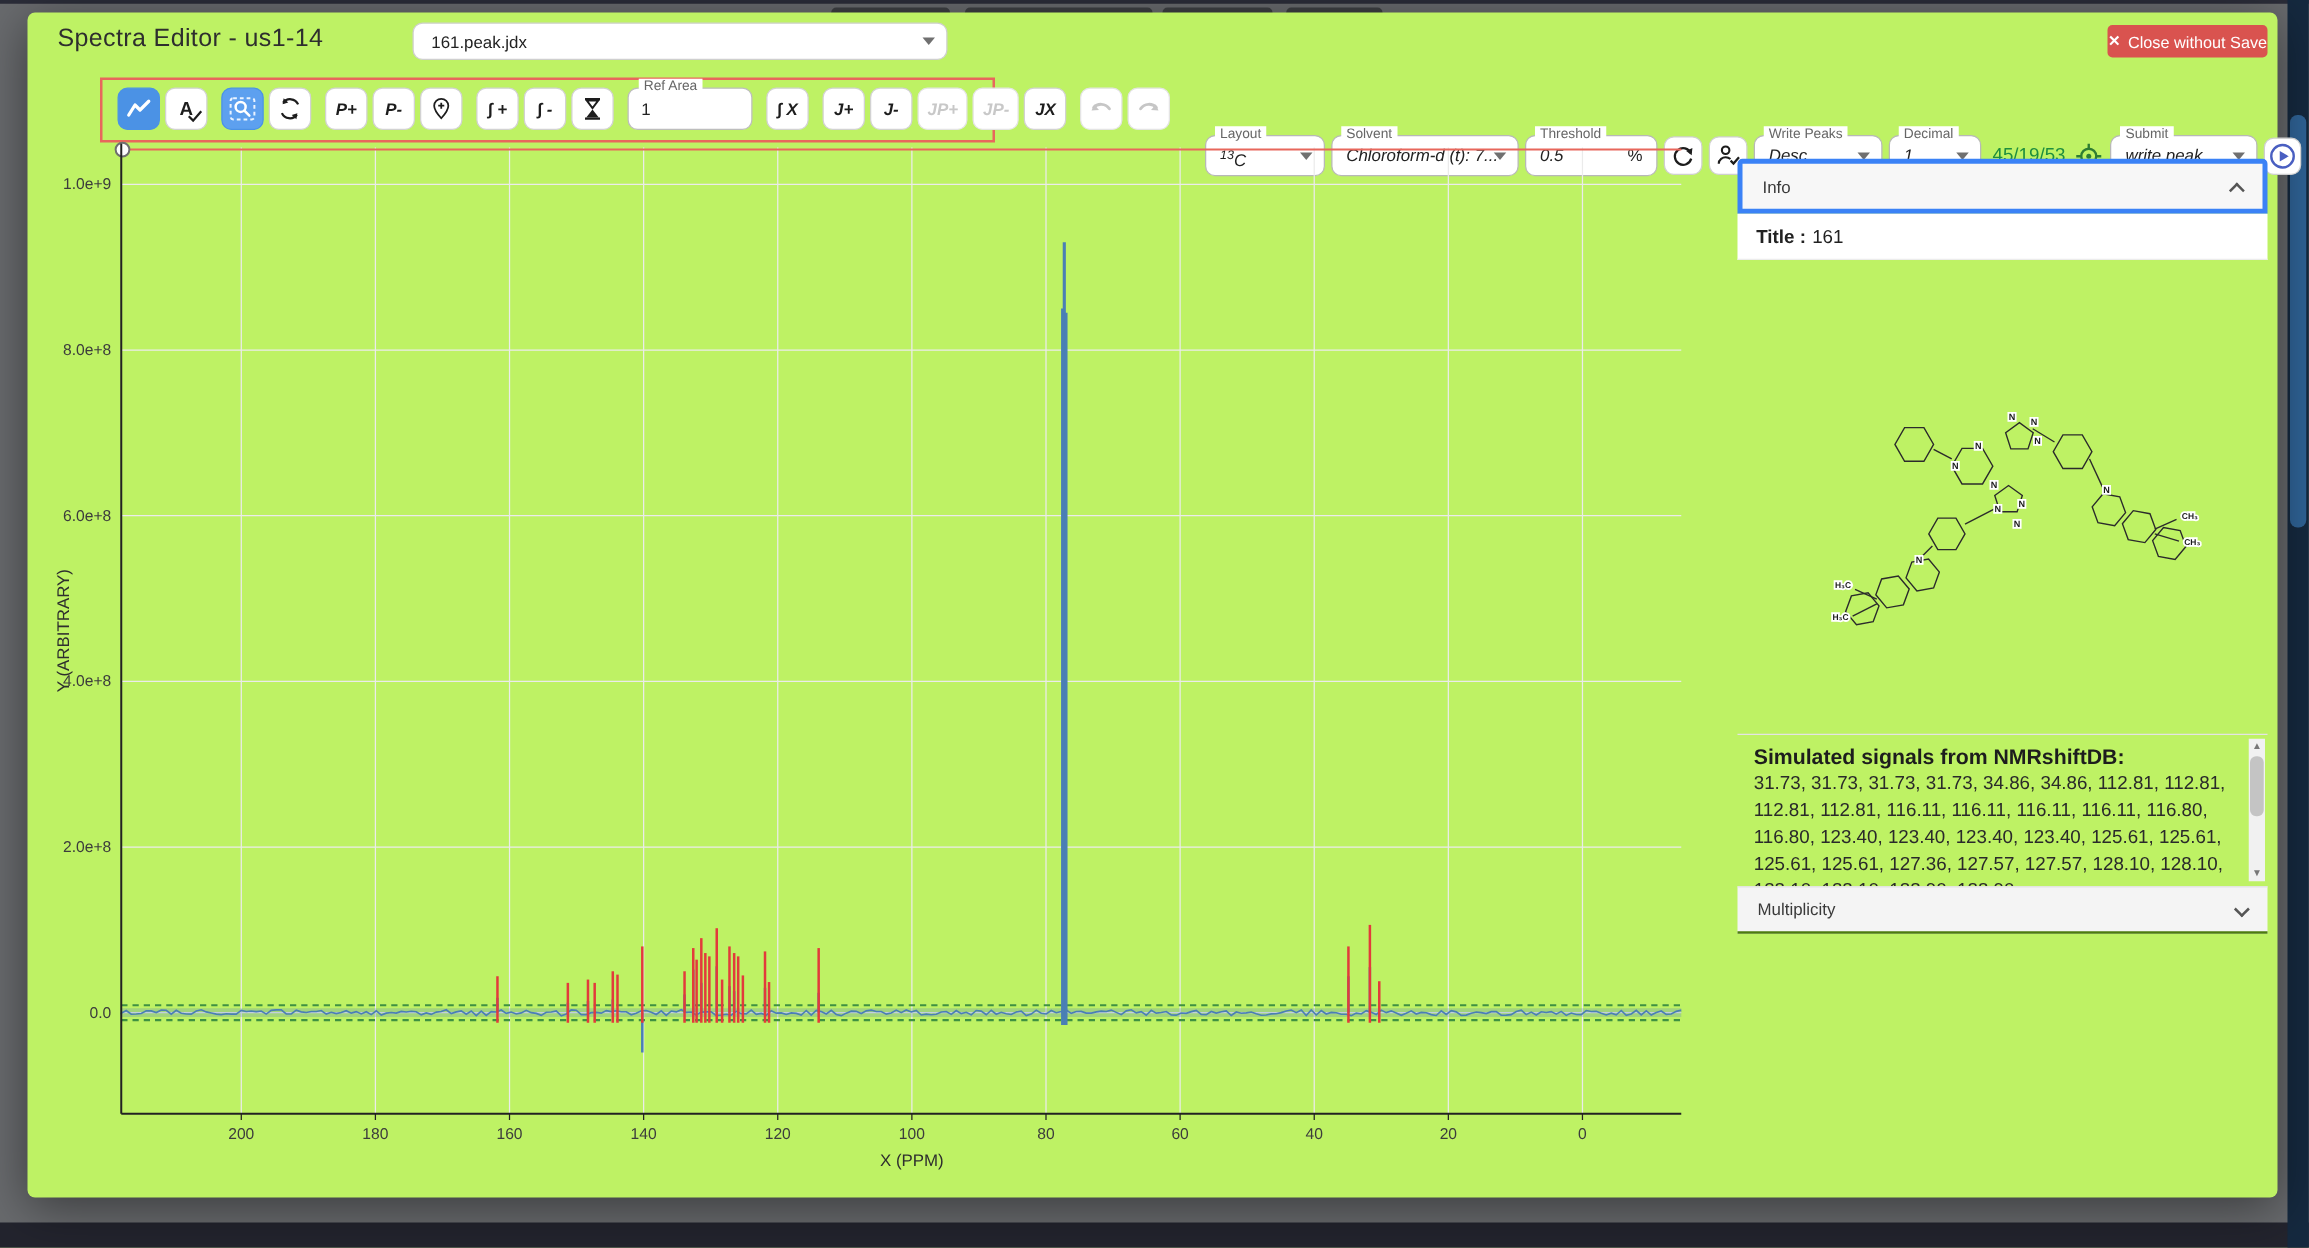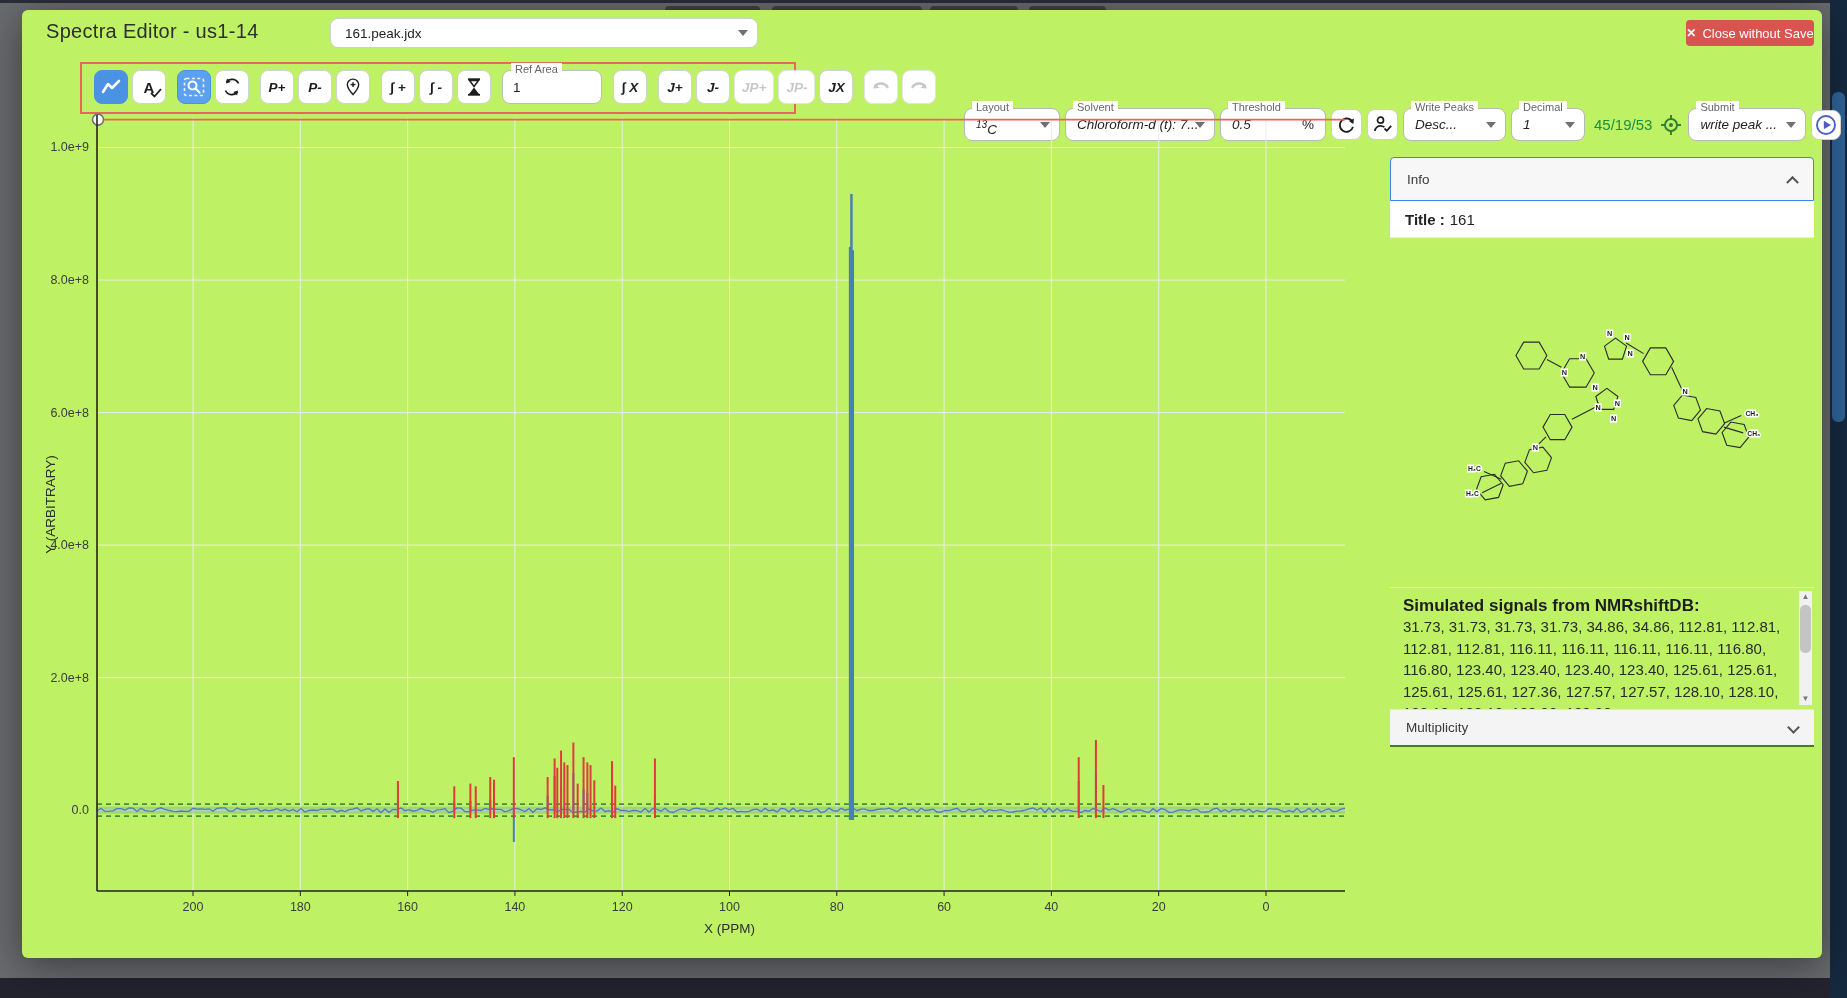--- a/index.html
+++ b/index.html
@@ -59,22 +59,22 @@
   .counter { font-size:15px; color:#1e8e3e; white-space:nowrap; margin:0 2px 0 4px; }
   .target-btn { width:24px; height:24px; display:flex; align-items:center; justify-content:center; cursor:pointer; }
   .play-btn { width:30px; height:30px; border:1px solid #cfcfcf; border-radius:8px; background:#fff; display:flex;
               align-items:center; justify-content:center; cursor:pointer; }
 
   
   .chart-wrap { position:absolute; left:18px; top:102px; width:1305px; height:830px; }
 
   
   .panel { position:absolute; left:1368px; top:117px; width:424px; height:640px; }
-  .panel-header { height:44px; background:#f7f7f7; border:1px solid #3b82f6; border-radius:4px 4px 0 0;
-                  display:flex; align-items:center; justify-content:space-between; padding:0 16px; cursor:pointer;margin-top:30px; }
+  .panel-header { height:44px; background:#f7f7f7; border:4px solid #3b82f6; border-radius:4px 4px 0 0;
+                  display:flex; align-items:center; justify-content:space-between; padding:0 16px; cursor:pointer; }
   .panel-header .ph-label { font-size:13.5px; color:#3a3a3a; }
   .chev { width:9px; height:9px; border-right:2px solid #555; border-bottom:2px solid #555; }
   .chev.up { transform:rotate(-135deg) translate(-2px,-2px); }
   .chev.down { transform:rotate(45deg); }
   .prow { height:37px; display:flex; align-items:center; padding-left:15px; font-size:15px; color:#222;
           border-bottom:1px solid #ececec; background:#fff; }
   .prow.alt { background:#f8f8f8; }
   .prow b { margin-right:5px; }
   .molecule-wrap { position:absolute; left:0; top:188px; width:424px; height:200px; display:flex; align-items:center; justify-content:center; }
   .signals { position:absolute; left:0; top:460px; width:424px; height:122px; border-top:1px solid #e4e4e4;

